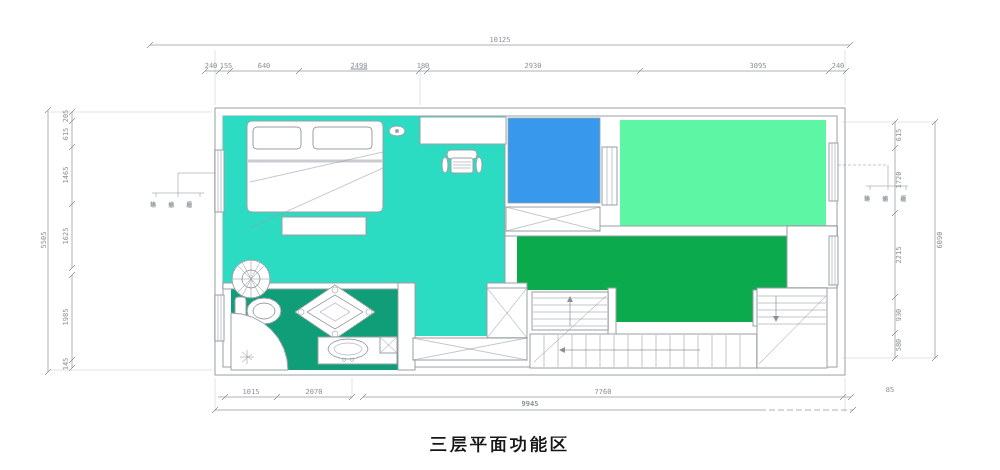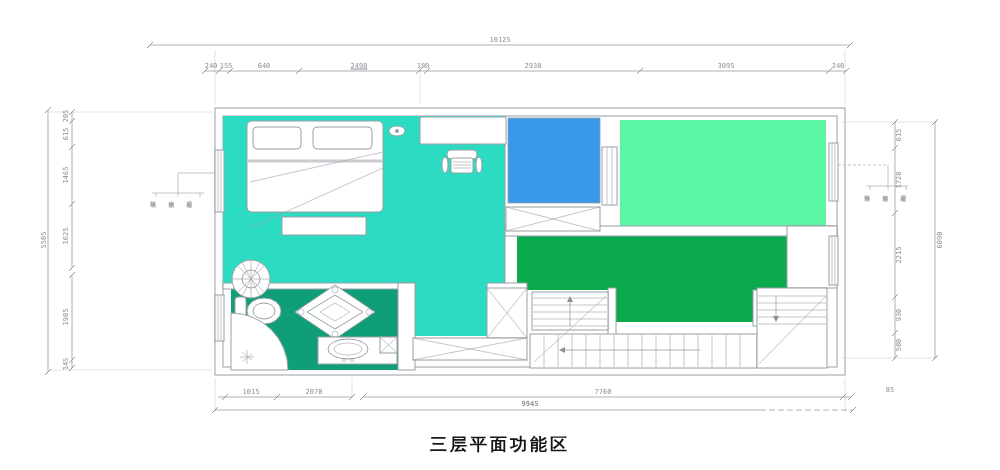--- a/index.html
+++ b/index.html
@@ -293,21 +293,21 @@
   </svg>
 
   <div id="dim-layer">
       <span class="dim" style="left: 500px; top: 40px;">10125</span>
       <span class="dim" style="left: 211px; top: 66px;">240</span>
       <span class="dim" style="left: 226px; top: 66px; text-align: right;">155</span>
       <span class="dim" style="left: 264px; top: 66px;">640</span>
       <span class="dim" style="left: 359px; top: 66px; text-decoration: underline;">2490</span>
       <span class="dim" style="left: 423px; top: 66px;">180</span>
       <span class="dim" style="left: 533px; top: 66px;">2930</span>
-      <span class="dim" style="left: 726px; top: 66px;">3095</span>
+      <span class="dim" style="left: 758px; top: 66px;">3095</span>
       <span class="dim" style="left: 838px; top: 66px;">240</span>
       <span class="dim rot" style="left: 44px; top: 240px;">5505</span>
       <span class="dim rot" style="left: 66px; top: 116px;">205</span>
       <span class="dim rot" style="left: 66px; top: 134px;">615</span>
       <span class="dim rot" style="left: 66px; top: 175px;">1465</span>
       <span class="dim rot" style="left: 66px; top: 236px;">1625</span>
       <span class="dim rot" style="left: 66px; top: 317px;">1985</span>
       <span class="dim rot" style="left: 66px; top: 364px;">145</span>
       <span class="dim rot" style="left: 899px; top: 135px;">615</span>
       <span class="dim rot" style="left: 899px; top: 180px;">1720</span>

